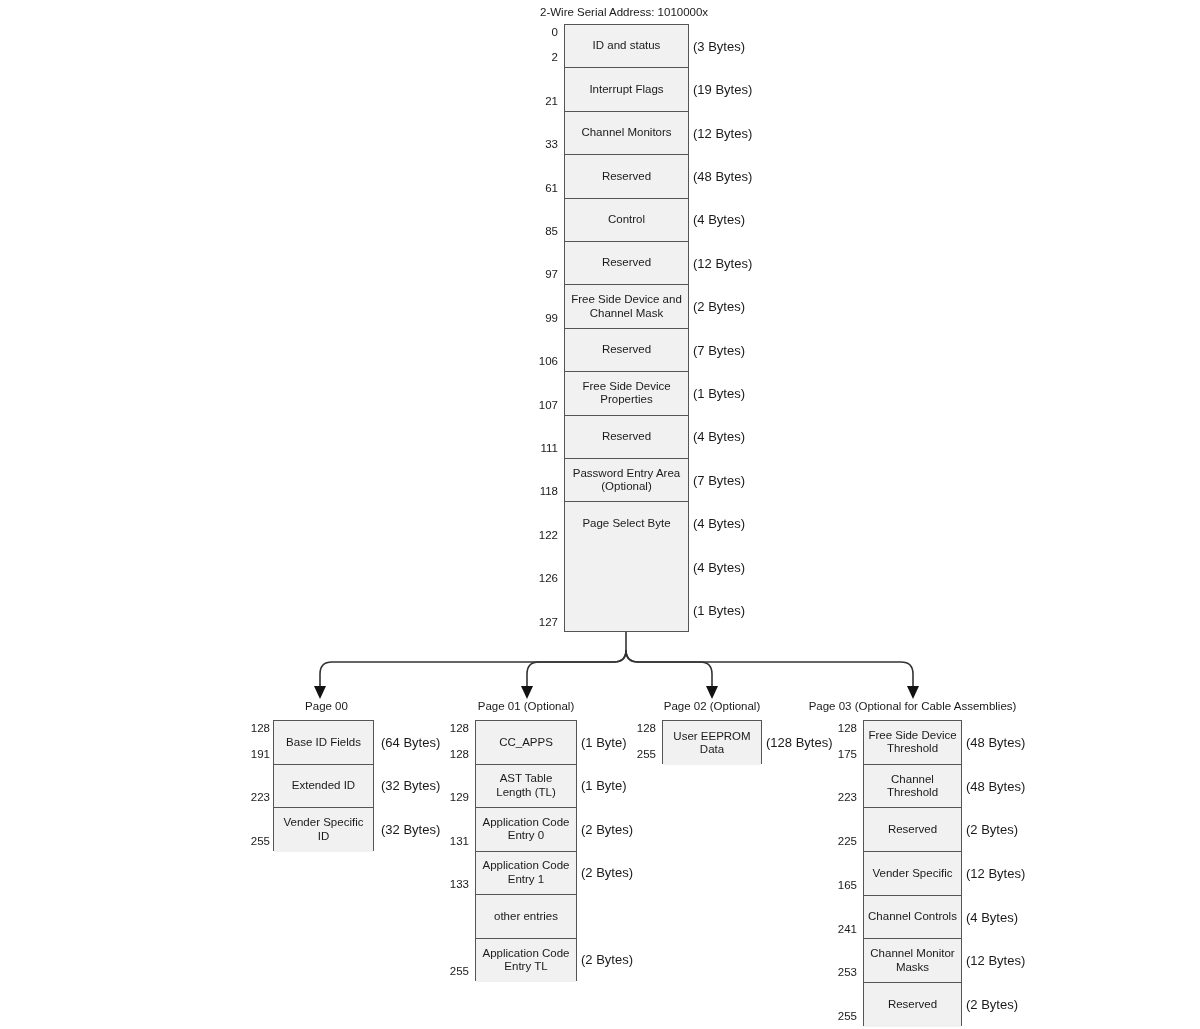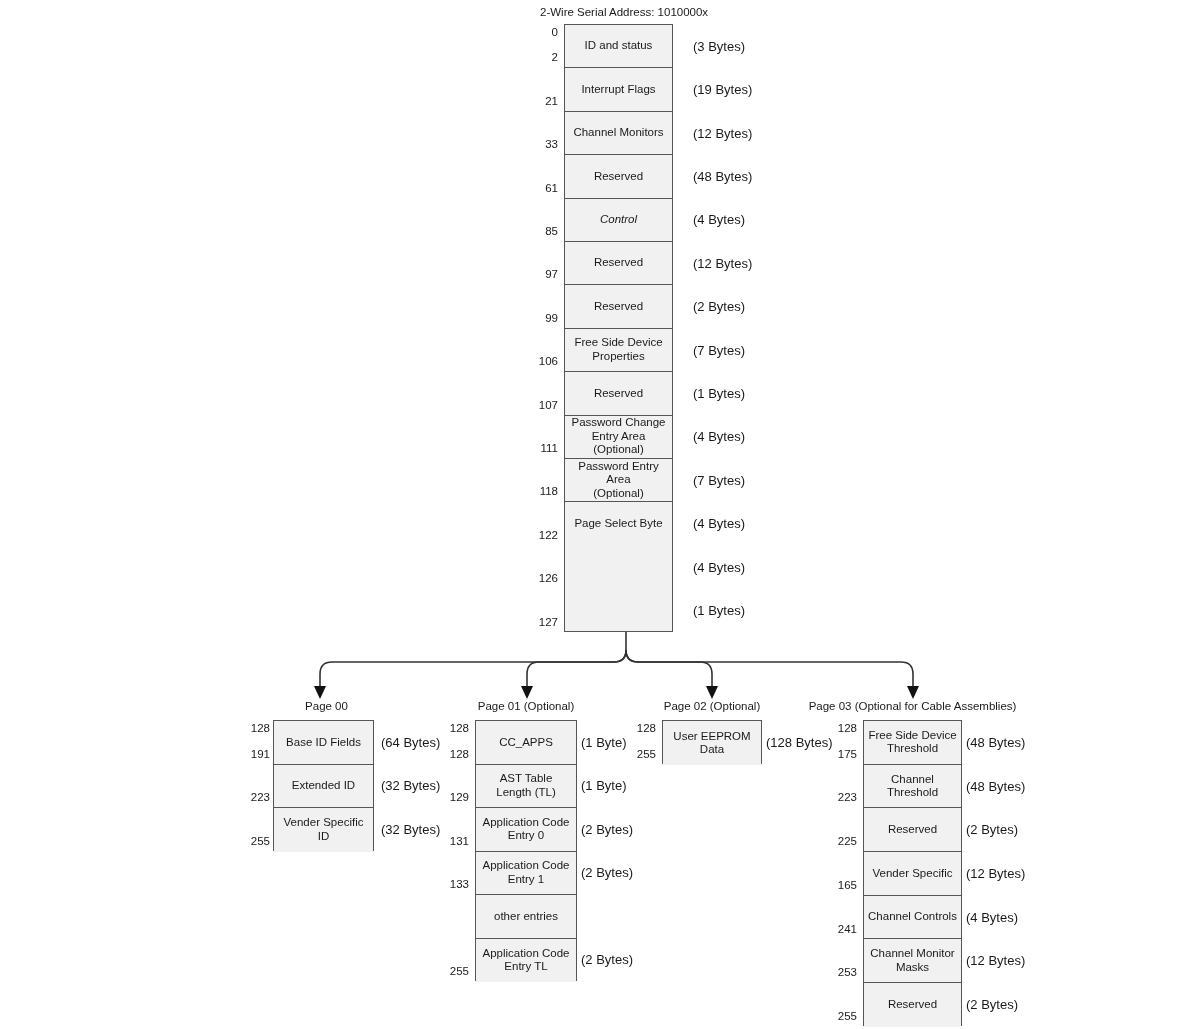--- a/index.html
+++ b/index.html
@@ -107,52 +107,52 @@
     </g>
     <g fill="#111111">
       <polygon points="320,699 314,686 326,686"></polygon>
       <polygon points="527,699 521,686 533,686"></polygon>
       <polygon points="712,699 706,686 718,686"></polygon>
       <polygon points="913,699 907,686 919,686"></polygon>
     </g>
   </svg>
 
   <div class="block" id="lower-memory" style="left:0px; top:0px; width:1200px; height:640px;">
-      <div class="table" style="left: 564px; top: 24px; width: 109px; height: 607.6px;">
+      <div class="table" style="left: 564px; top: 24px; width: 125px; height: 607.6px;">
         <div class="row" style="height: 43.4px;">
           <div class="row-label">ID and status</div>
         </div>
         <div class="row" style="height: 43.4px;">
           <div class="row-label">Interrupt Flags</div>
         </div>
         <div class="row" style="height: 43.4px;">
           <div class="row-label">Channel Monitors</div>
         </div>
         <div class="row" style="height: 43.4px;">
           <div class="row-label">Reserved</div>
         </div>
-        <div class="row" style="height: 43.4px; font-style: italic;">
+        <div class="row" style="height: 43.4px;">
           <div class="row-label">Control</div>
         </div>
         <div class="row" style="height: 43.4px;">
           <div class="row-label">Reserved</div>
+        </div>
+        <div class="row" style="height: 43.4px;">
+          <div class="row-label">Free Side Device and
+Channel Mask</div>
         </div>
         <div class="row" style="height: 43.4px;">
           <div class="row-label">Reserved</div>
         </div>
         <div class="row" style="height: 43.4px;">
           <div class="row-label">Free Side Device
 Properties</div>
         </div>
         <div class="row" style="height: 43.4px;">
           <div class="row-label">Reserved</div>
-        </div>
-        <div class="row" style="height: 43.4px;">
-          <div class="row-label">Password Change
-Entry Area (Optional)</div>
         </div>
         <div class="row" style="height: 43.4px;">
           <div class="row-label">Password Entry Area
 (Optional)</div>
         </div>
         <div class="row" style="height: 43.4px;">
           <div class="row-label">Page Select Byte</div>
         </div>
       </div>
       <div class="addr" style="left: 518px; top: 26px; width: 40px;">0</div>

